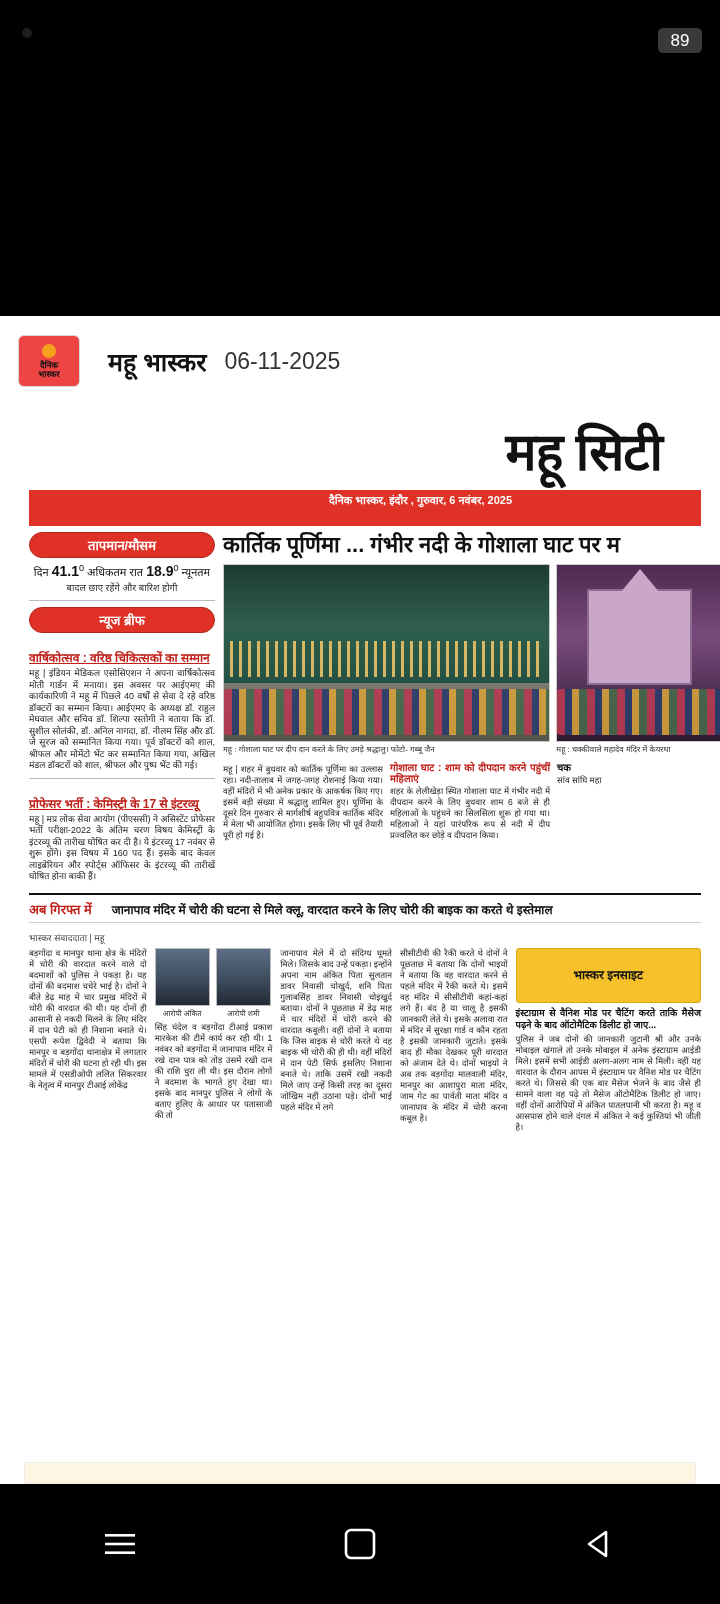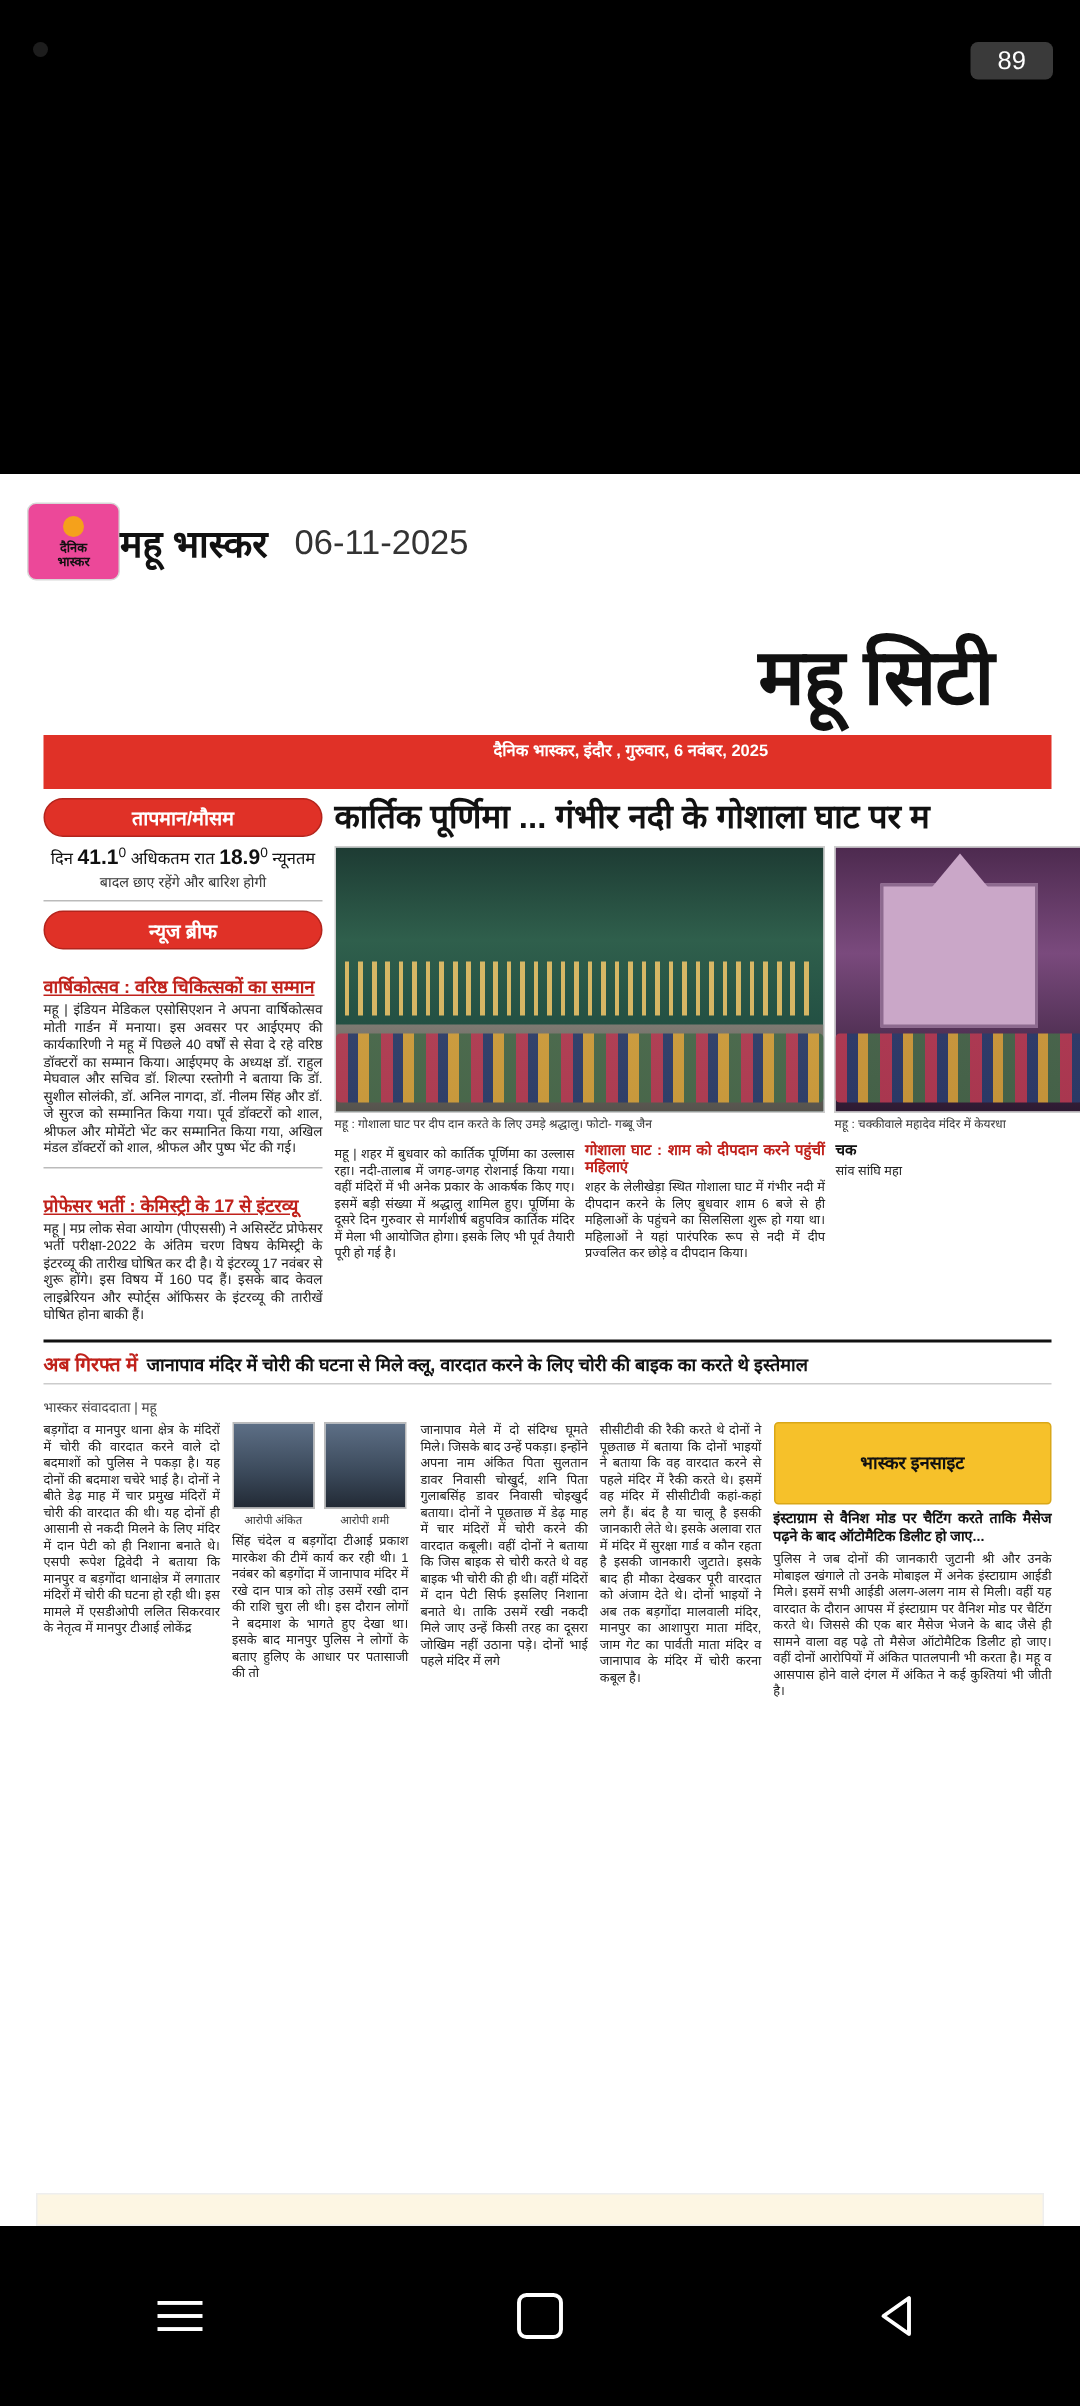--- a/index.html
+++ b/index.html
@@ -23,42 +23,42 @@
   }
   .notch-dot {
     position: absolute; top: 28px; left: 22px;
     width: 10px; height: 10px; border-radius: 50%;
     background: #1d1d1d;
   }
   .battery-badge {
     position: absolute; top: 28px; right: 18px;
     background: #3a3a3a; color: #ffffff;
     font-size: 17px; line-height: 25px;
-    padding: 0 18px; border-radius: 5px;
+    padding: 0 7px; border-radius: 5px;
     min-width: 44px; text-align: center;
   }
 
   
   .page {
     position: absolute; top: 316px; left: 0;
     width: 720px; height: 1168px;
     background: #ffffff;
     overflow: hidden;
   }
 
   
   .app-header {
     display: flex; align-items: center;
     height: 90px; padding: 0 16px 0 18px;
     background: #fff;
   }
   .logo-box {
     width: 62px; height: 52px; border: 1px solid #d8d8d8; border-radius: 6px;
     display: flex; flex-direction: column; align-items: center; justify-content: center;
-    background: #ec4899; margin-right: 0;
+    background: #ef4444; margin-right: 28px;
   }
   .logo-sun {
     width: 14px; height: 14px; border-radius: 50%;
     background: #f5a11b; margin-bottom: 3px;
   }
   .logo-text {
     font-size: 8.5px; font-weight: bold; color: #111; line-height: 9px; text-align: center;
     font-family: "Liberation Sans", sans-serif;
   }
   .edition-name {
@@ -156,21 +156,21 @@
   .mid-cols { display: flex; gap: 7px; margin-top: 7px; }
   .mid-col { width: 160px; font-size: 8.5px; line-height: 11px; color: #222; text-align: justify; }
   .mid-col .ct { font-weight: bold; color: #111; font-size: 10px; display: block; margin-bottom: 2px; }
   .mid-col .ct.red { color: #c0211b; }
 
   
   .band {
     margin: 10px 0 0 5px; width: 672px;
     border-top: 2px solid #111; border-bottom: 1px solid #ccc;
     padding: 5px 0 4px;
-    display: flex; align-items: baseline; gap: 6px;
+    display: flex; align-items: baseline; gap: 20px;
   }
   .band .tag { color: #c0211b; font-size: 13px; font-weight: bold; white-space: nowrap; }
   .band .sub { font-size: 12px; color: #111; font-weight: bold; }
 
   .big-head {
     margin: 6px 0 0 5px; width: 672px;
     font-size: 30px; line-height: 38px; font-weight: bold; color: #111;
   }
 
   .byline { font-size: 9px; color: #444; margin: 8px 0 4px 5px; }

